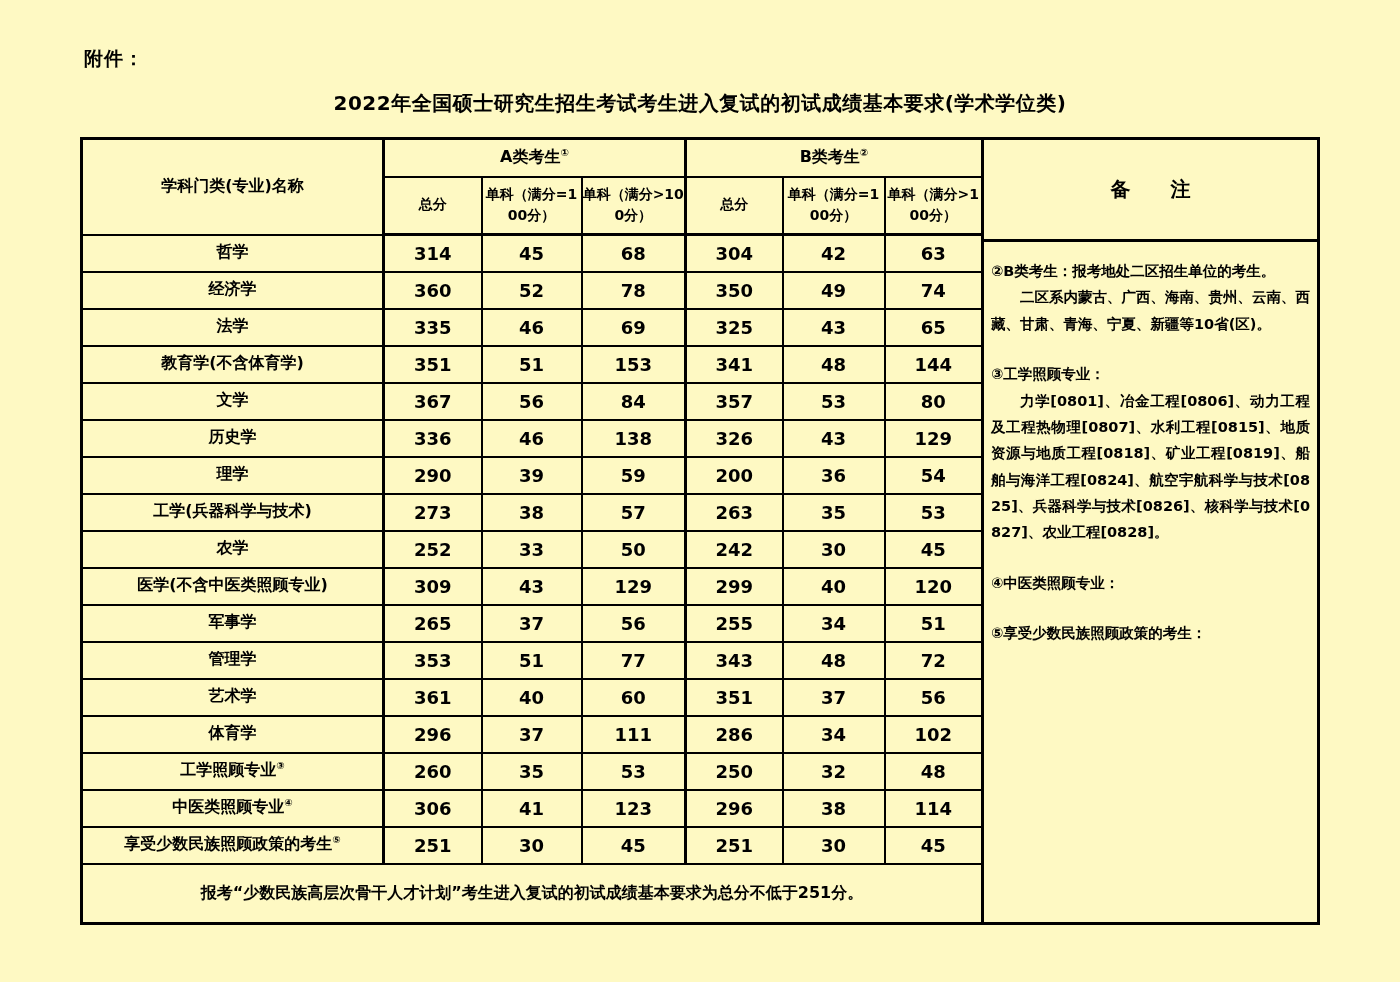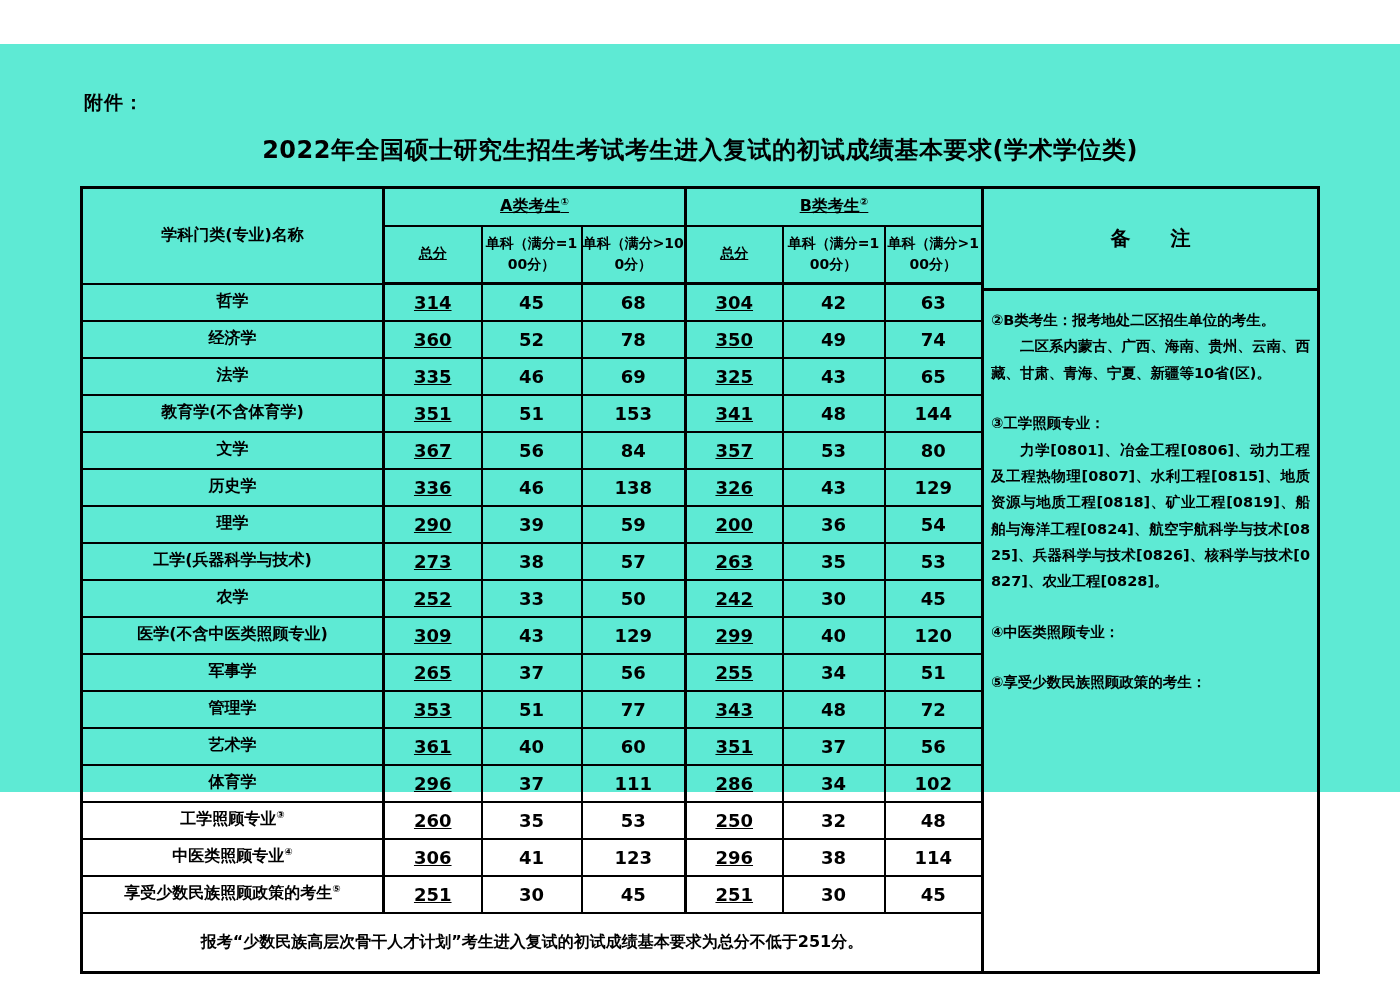--- a/index.html
+++ b/index.html
@@ -9,33 +9,32 @@
     width: 1400px;
     height: 990px;
     overflow: hidden;
     color: #000;
     font-family: "DejaVu Sans", "Liberation Sans", sans-serif;
     font-weight: 700;
   }
   .page {
     position: relative;
     width: 1400px;
-    height: 748px;
-    background: #5eead4;
-    margin-top: 44px;
+    height: 982px;
+    background: #fef9c3;
   }
   .attachment {
     padding-top: 46px;
     margin-left: 84px;
     font-size: 19px;
     letter-spacing: 1px;
   }
   .title {
     text-align: center;
-    font-size: 24px;
+    font-size: 20px;
     margin-top: 18px;
     margin-bottom: 20px;
     letter-spacing: 0.5px;
   }
   .doc-table {
     display: flex;
     align-items: stretch;
     margin-left: 80px;
     width: 1237px;
   }
@@ -46,21 +45,21 @@
     flex: 0 0 901px;
   }
   table.scores th, table.scores td {
     border: 2px solid #000;
     padding: 0;
     text-align: center;
     vertical-align: middle;
     word-break: break-all;
   }
   table.scores { border: 3px solid #000; }
-  .thick-l { border-left: 3px solid #000 !important; text-decoration: underline; }
+  .thick-l { border-left: 3px solid #000 !important; }
   tr.h1 { height: 38px; }
   tr.h2 { height: 58px; }
   tr.h2 th { border-bottom: 3px solid #000; }
   tr.data-row { height: 37px; }
   tr.foot-row { height: 60px; }
   th.c-name { font-size: 16px; }
   th.grp { font-size: 16px; }
   th.grp sup, td sup { font-size: 10px; vertical-align: super; }
   th.sub { font-size: 14px; line-height: 1.55; padding: 2px 3px; }
   td.c-name-cell {

